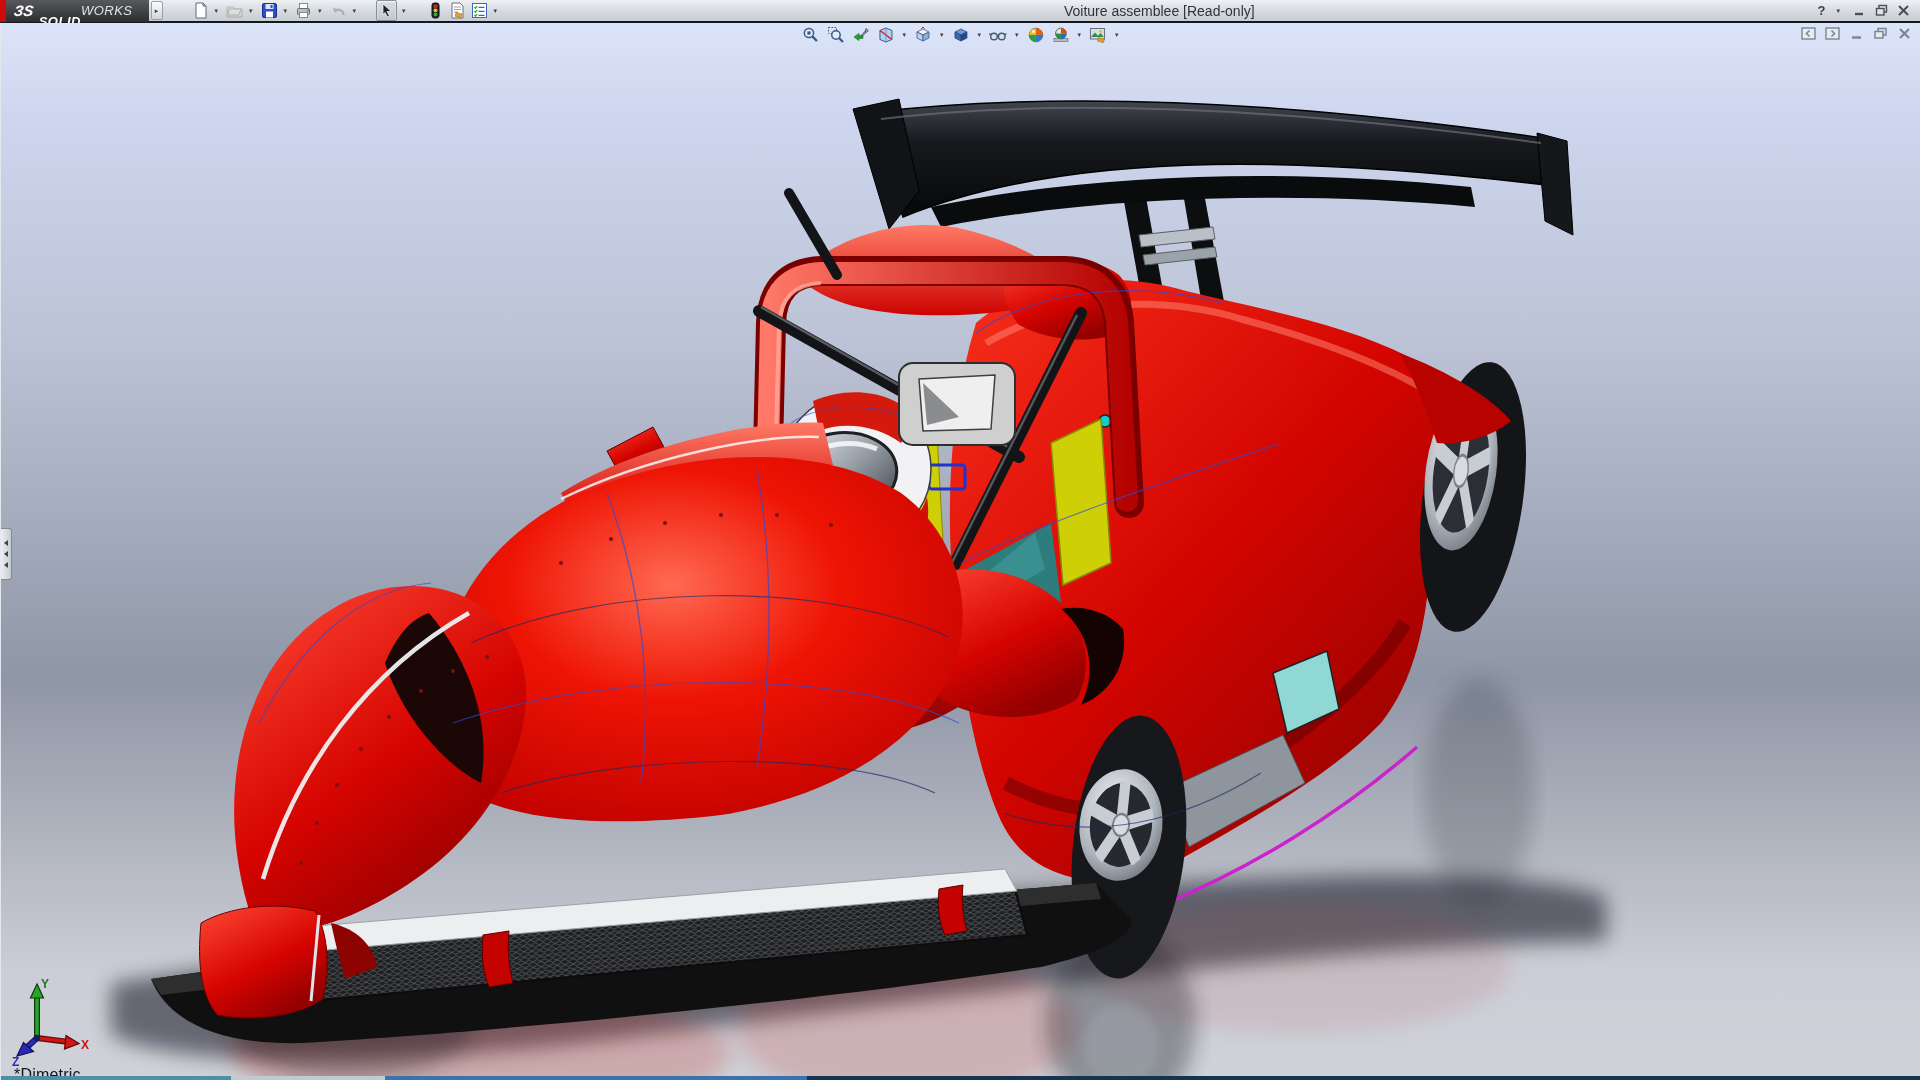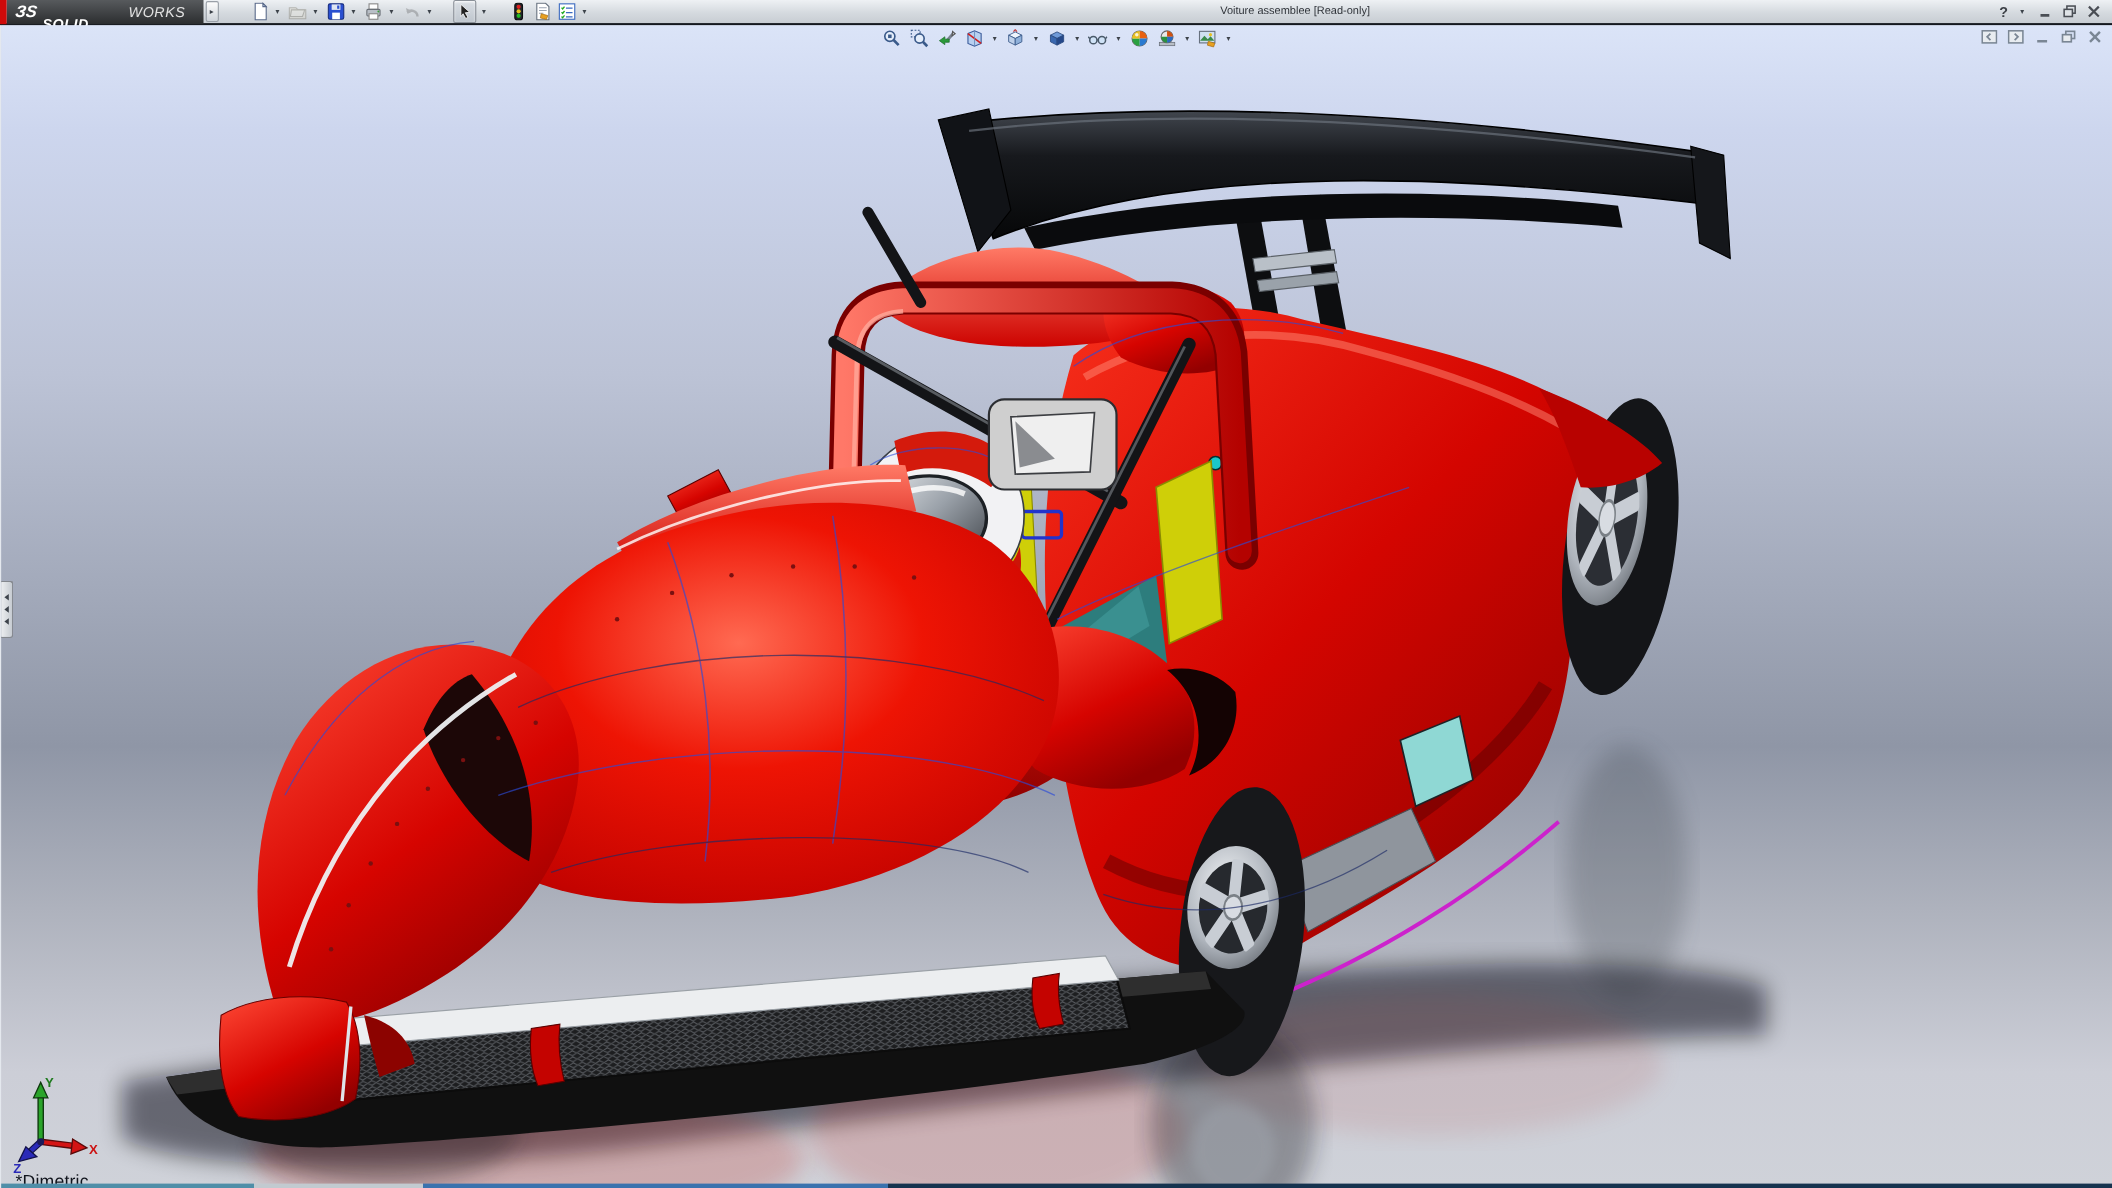--- a/index.html
+++ b/index.html
@@ -12,31 +12,31 @@
   body{width:1920px;height:1080px;overflow:hidden;font-family:"Liberation Sans",sans-serif;background:#cdd2d8;}
   #app{width:1920px;height:1080px;display:flex;flex-direction:column;}
 
   
   .titlebar{height:23px;flex:0 0 23px;background:linear-gradient(#eef1f4,#d5dadf 55%,#c8cdd3);
     display:flex;align-items:center;border-bottom:2px solid #14181f;position:relative;}
   .brand{height:23px;background:linear-gradient(#595c5f,#2b2d2f);border-left:6px solid var(--brand-red);
     display:flex;align-items:center;padding:0 16px 0 8px;color:#fff;}
   .logo-zs{font-style:italic;font-weight:bold;font-size:15px;margin-right:5px;transform:skewX(-8deg);display:inline-block;}
   .logo-solid{font-style:italic;font-weight:bold;font-size:13px;letter-spacing:.5px;margin-top:21px;}
-  .logo-works{font-style:italic;font-weight:300;font-size:13px;color:#e2e2e2;letter-spacing:.5px;margin-left:36px;}
+  .logo-works{font-style:italic;font-weight:300;font-size:13px;color:#e2e2e2;letter-spacing:.5px;}
   .brand-arrow{width:12px;height:19px;margin-left:2px;background:linear-gradient(#fdfdfd,#cfd4da);
     border:1px solid #9aa0a8;border-radius:2px;display:flex;align-items:center;justify-content:center;font-size:7px;color:#3a4048;}
   .toolbar{display:flex;align-items:center;margin-left:28px;gap:3px;}
   .tbtn{display:flex;align-items:center;height:21px;padding:0 1px;border-radius:2px;}
   .tbtn svg{width:17px;height:17px;display:block;}
   .dd{font-size:7px;color:#3c424a;margin:0 4px 0 2px;}
   .disabled{opacity:.42;filter:grayscale(.75);}
   .pressed{border:1px solid #8a9098;background:linear-gradient(#d9dee4,#bfc6ce);box-shadow:inset 0 1px 2px rgba(255,255,255,.9);}
   .tb-sep{width:10px;}
-  .title{flex:1;text-align:center;font-size:10px;color:#30343a;white-space:nowrap;overflow:hidden;}
+  .title{flex:1;text-align:center;font-size:14px;color:#30343a;white-space:nowrap;overflow:hidden;}
   .win-controls{display:flex;align-items:center;gap:9px;padding:0 10px 0 0;}
   .win-controls .help{font-size:13px;font-weight:bold;color:#3c4046;}
   .wc svg{width:13px;height:13px;display:block;}
 
   
   .viewport{position:relative;flex:1;overflow:hidden;
     background:linear-gradient(180deg,#dbe4f8 0%,#cdd6ee 9%,#bcc3d6 30%,#a3aabb 48%,#8f96a6 62%,#aeb2bd 76%,#ccced7 90%,#cfd2d9 100%);
     border-left:1px solid #e4e8ee;}
   .scene{position:absolute;left:0;top:0;width:1920px;height:1057px;}
 

